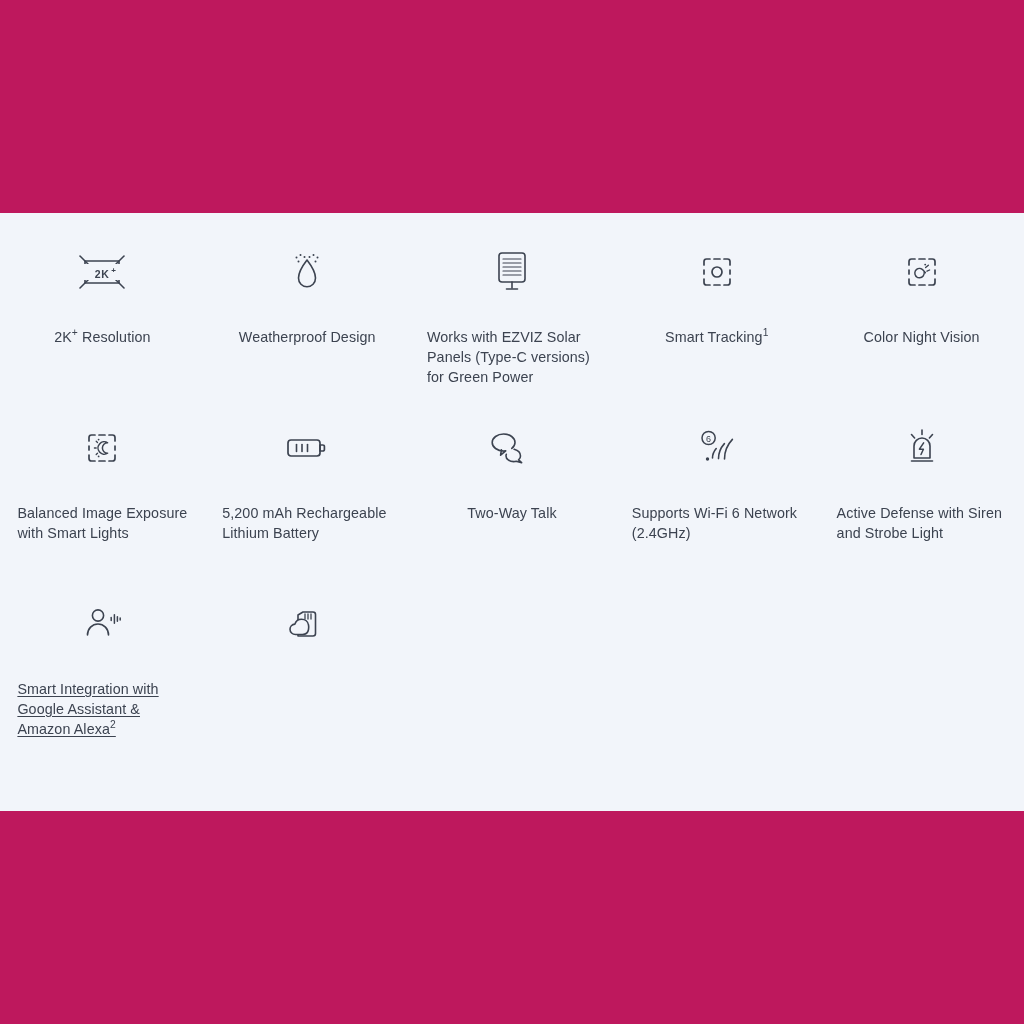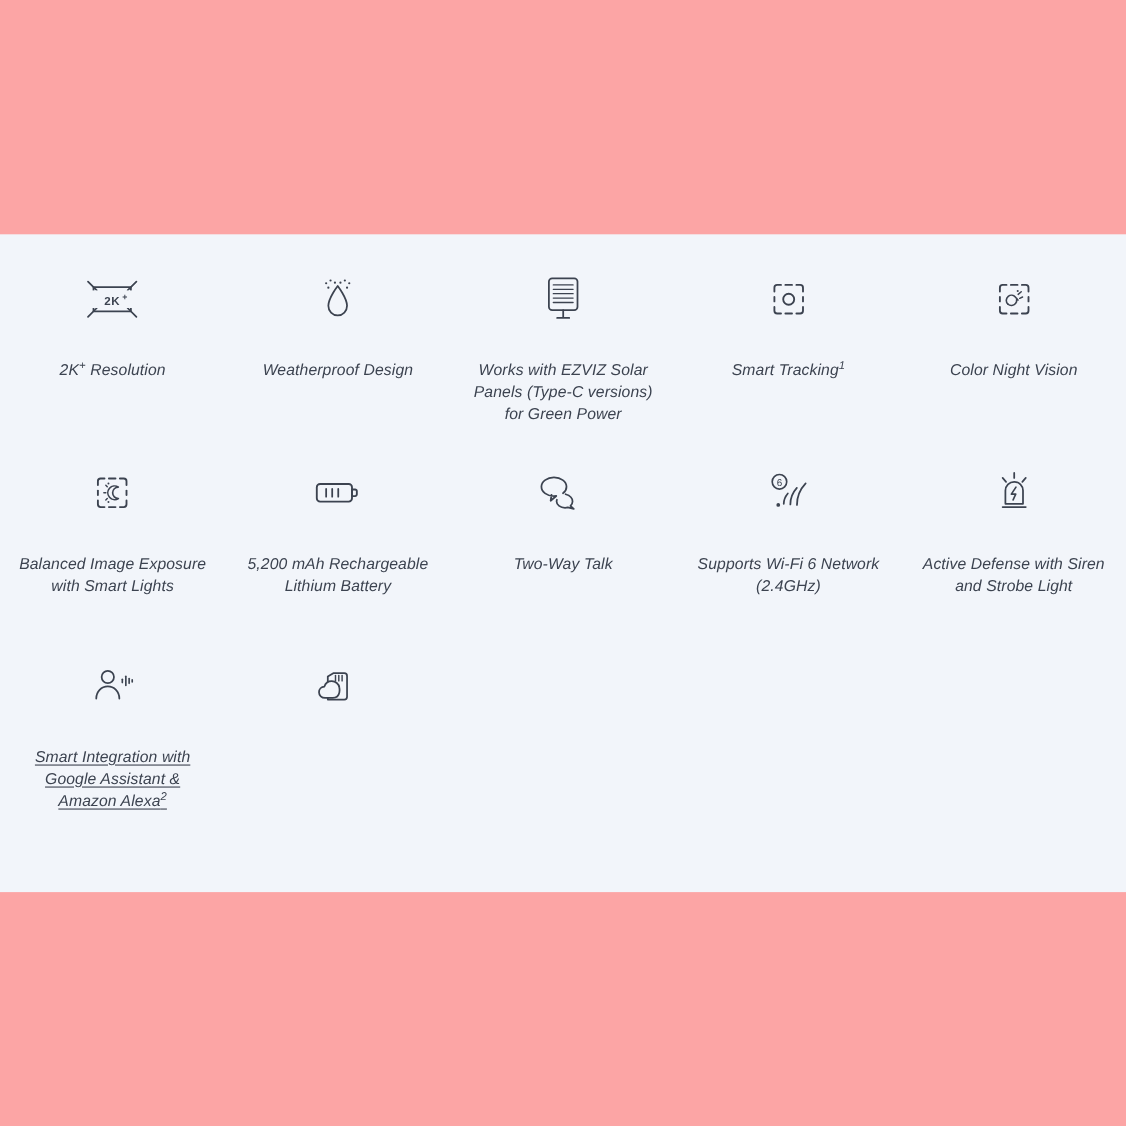--- a/index.html
+++ b/index.html
@@ -10,21 +10,21 @@
     width: 1024px;
     height: 1024px;
     background: #ffffff;
     font-family: "Liberation Sans", sans-serif;
     overflow: hidden;
   }
   #page {
     position: relative;
     width: 1024px;
     height: 1024px;
-    background: #fca5a5;
+    background: #be185d;
   }
   #feature-panel {
     position: absolute;
     left: 0;
     top: 213px;
     width: 1024px;
     height: 598px;
     background: #f2f5fa;
     box-sizing: border-box;
     padding: 0;
@@ -52,24 +52,22 @@
     justify-content: center;
     margin-bottom: 26px;
   }
   .icon-wrap svg {
     display: block;
   }
   .cell-label {
     font-size: 14.3px;
     line-height: 20px;
     color: #3c4350;
-    text-align: center;
     letter-spacing: 0.1px;
     max-width: 170px;
-    font-style: italic;
   }
   .cell-label.link {
     text-decoration: underline;
     text-underline-offset: 2px;
     cursor: pointer;
   }
   .sup {
     font-size: 0.72em;
     vertical-align: super;
     line-height: 0;

